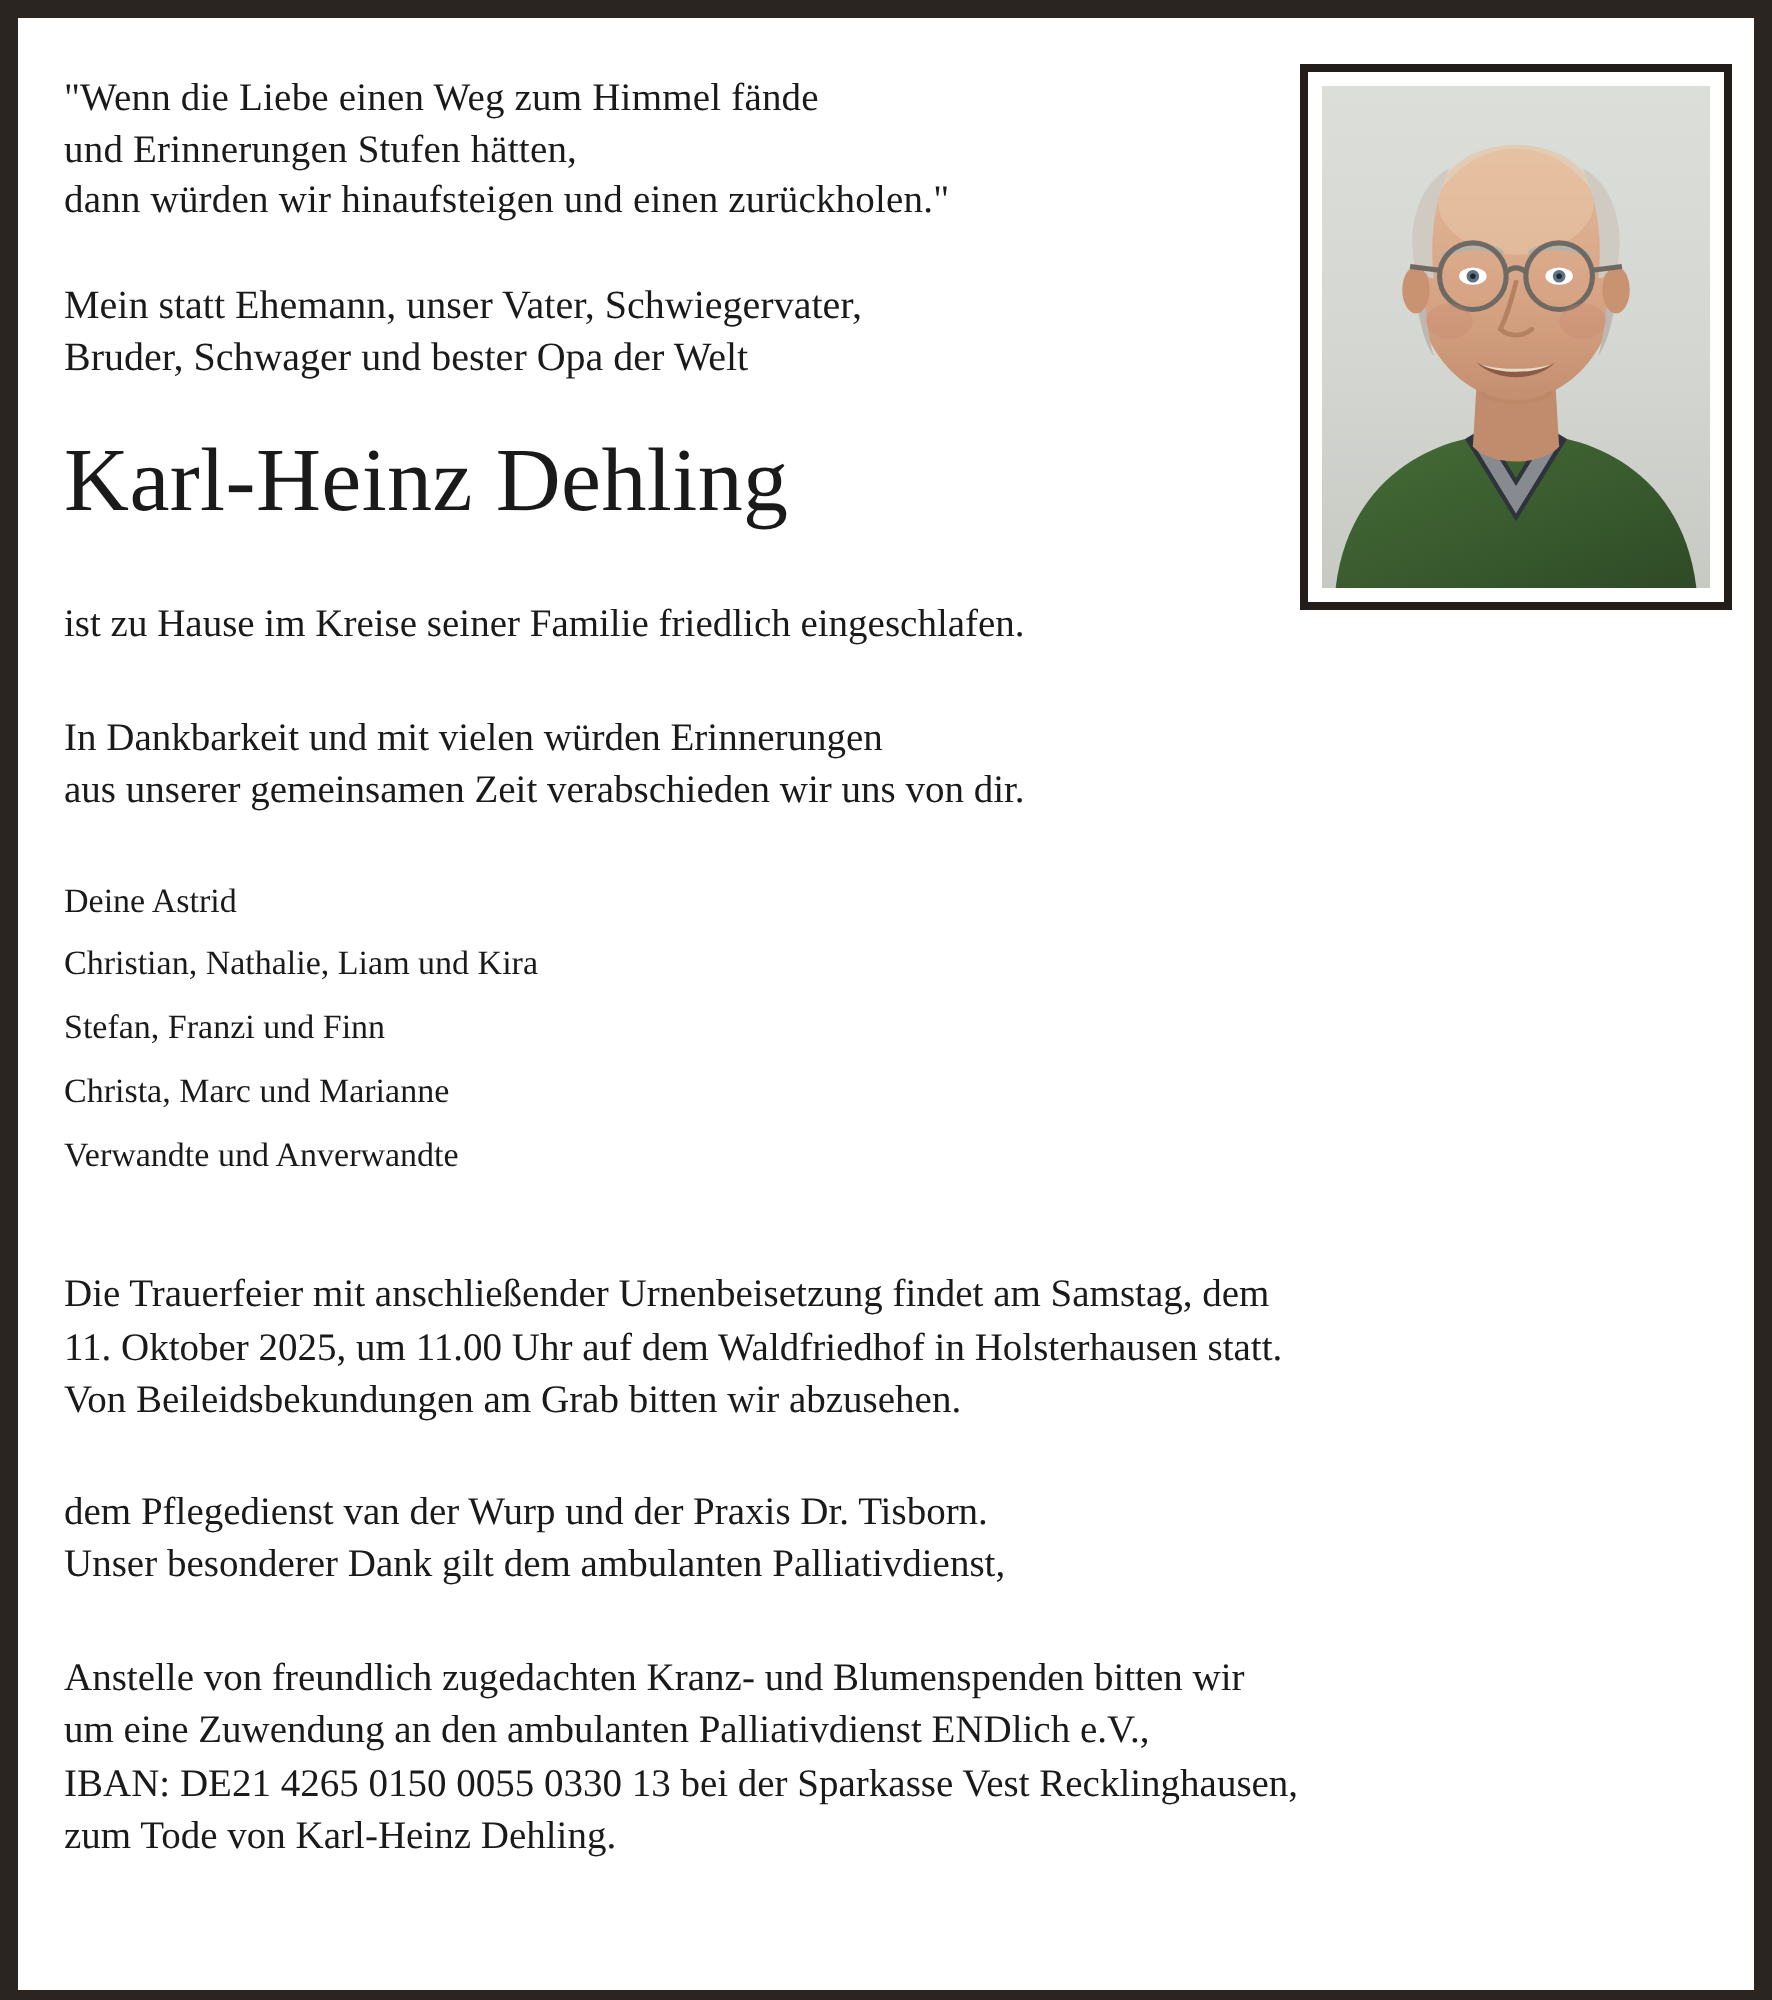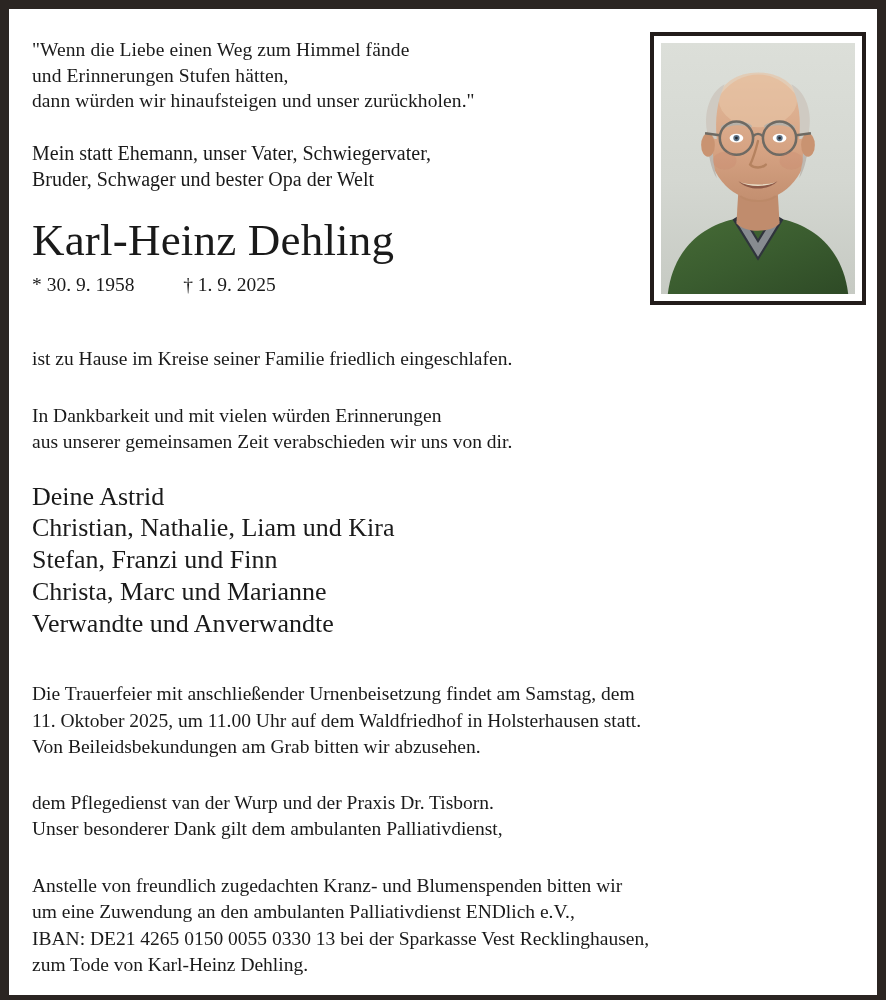--- a/index.html
+++ b/index.html
@@ -92,37 +92,37 @@
   .dates {
     font-size: 19.5px;
     line-height: 26px;
     margin-top: 6px;
     white-space: pre;
   }
 
   .passing {
     font-size: 19.5px;
     line-height: 26px;
-    margin-top: 48px;
+    margin-top: 34px;
   }
 
   .gratitude {
     font-size: 19.5px;
     line-height: 26.5px;
     margin-top: 31px;
   }
 
   .closing {
     font-size: 19.5px;
     line-height: 26px;
     margin-top: 31px;
   }
 
   .survivors {
-    font-size: 26px;
+    font-size: 17px;
     line-height: 31.8px;
     margin-top: 25px;
   }
 
   .ceremony {
     font-size: 19.5px;
     line-height: 26.5px;
     margin-top: 42px;
   }
 
@@ -217,31 +217,30 @@
           <ellipse cx="134" cy="120" rx="12" ry="9" fill="#c9826a" opacity="0.25"></ellipse>
         </svg>
       </div>
     </div>
 
     <div class="content">
 
       <div class="block poem">
         <span class="line">"Wenn die Liebe einen Weg zum Himmel fände</span>
         <span class="line">und Erinnerungen Stufen hätten,</span>
-        <span class="line">dann würden wir hinaufsteigen und unser zurückholen."</span>
+        <span class="line">dann würden wir hinaufsteigen und einen zurückholen."</span>
       </div>
 
       <div class="block relation">
         <span class="line">Mein statt Ehemann, unser Vater, Schwiegervater,</span>
         <span class="line">Bruder, Schwager und bester Opa der Welt</span>
       </div>
 
       <div class="block name">Karl-Heinz Dehling</div>
 
-      <div class="block dates">* 30. 9. 1958          † 1. 9. 2025</div>
 
       <div class="block passing">ist zu Hause im Kreise seiner Familie friedlich eingeschlafen.</div>
 
       <div class="block gratitude">
         <span class="line">In Dankbarkeit und mit vielen würden Erinnerungen</span>
         <span class="line">aus unserer gemeinsamen Zeit verabschieden wir uns von dir.</span>
       </div>
 
 
       <div class="block survivors">

